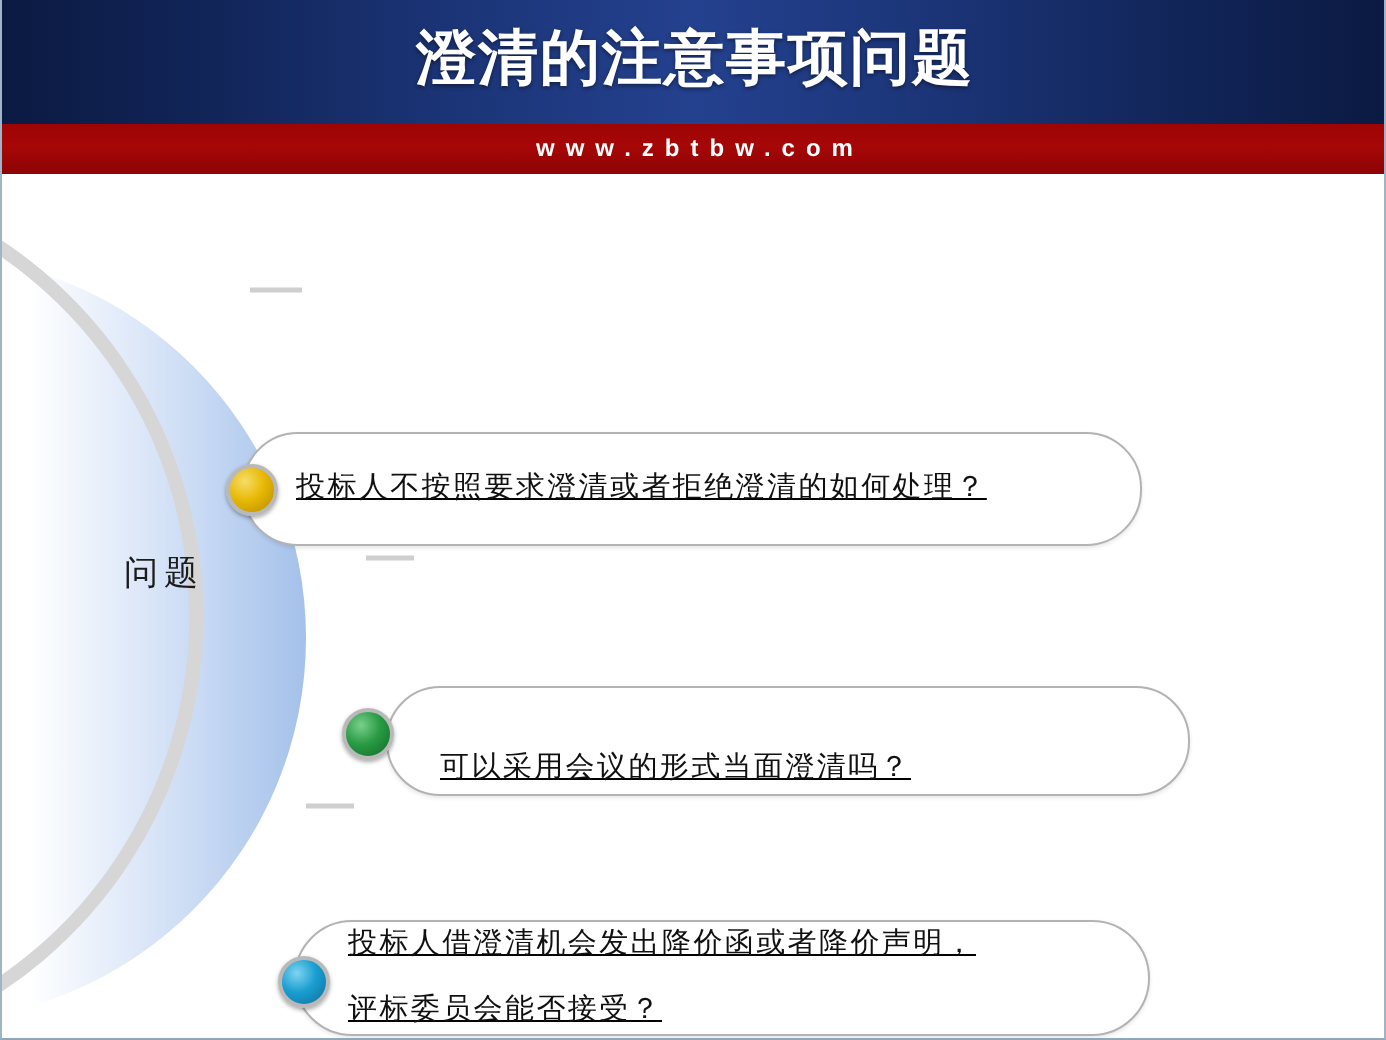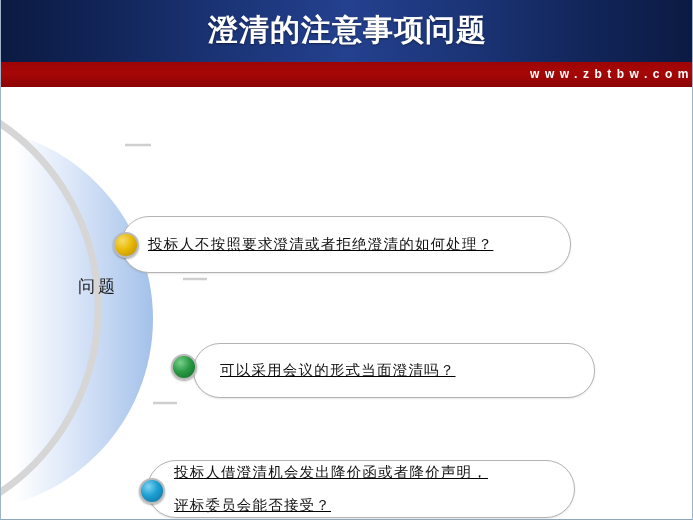--- a/index.html
+++ b/index.html
@@ -51,21 +51,21 @@
     width: 693px;
     height: 25px;
     background: linear-gradient(to bottom, #9e0404 0%, #a60707 45%, #8d0303 100%);
   }
   #url-text {
     position: absolute;
     left: 0; top: 62px;
     width: 693px;
     height: 25px;
     line-height: 25px;
-    text-align: right;
+    text-align: center;
     color: #ffffff;
     font-size: 12px;
     font-weight: bold;
     letter-spacing: 5.5px;
     text-indent: 5px;
   }
 
   
   #body-area {
     position: absolute;
@@ -74,21 +74,21 @@
     height: 433px;
     background: #ffffff;
   }
   #diagram-svg {
     position: absolute;
     left: 0; top: 0;
   }
 
   .hub-label {
     position: absolute;
-    left: 32px;
+    left: 16px;
     top: 188px;
     width: 130px;
     text-align: center;
     font-size: 17px;
     color: #1b1b1b;
     font-family: Liberation Mono, monospace;
     letter-spacing: 3px;
     white-space: nowrap;
   }
 
@@ -107,21 +107,21 @@
     font-size: 14.5px;
     line-height: 25px;
     letter-spacing: 1.2px;
     font-family: "DejaVu Serif", "Liberation Serif", serif;
     white-space: pre-line;
     padding-left: 26px;
     padding-right: 10px;
   }
 
   #bubble-1 { left: 120px; top: 129px;  width: 450px; height: 57px;  border-radius: 28px; }
-  #bubble-2 { left: 192px; top: 256px;  width: 402px; height: 55px;  border-radius: 27px; }
+  #bubble-2 { left: 192px; top: 256px;  width: 402px; height: 55px;  border-radius: 27px; align-items: flex-end; }
   #bubble-3 { left: 146px; top: 373px;  width: 428px; height: 58px;  border-radius: 29px; }
 
   #bubble-3 .bubble-text { line-height: 33px; }
 
   .node-dot {
     position: absolute;
     width: 26px;
     height: 26px;
     border-radius: 50%;
     border: 2px solid #b9b9b9;

